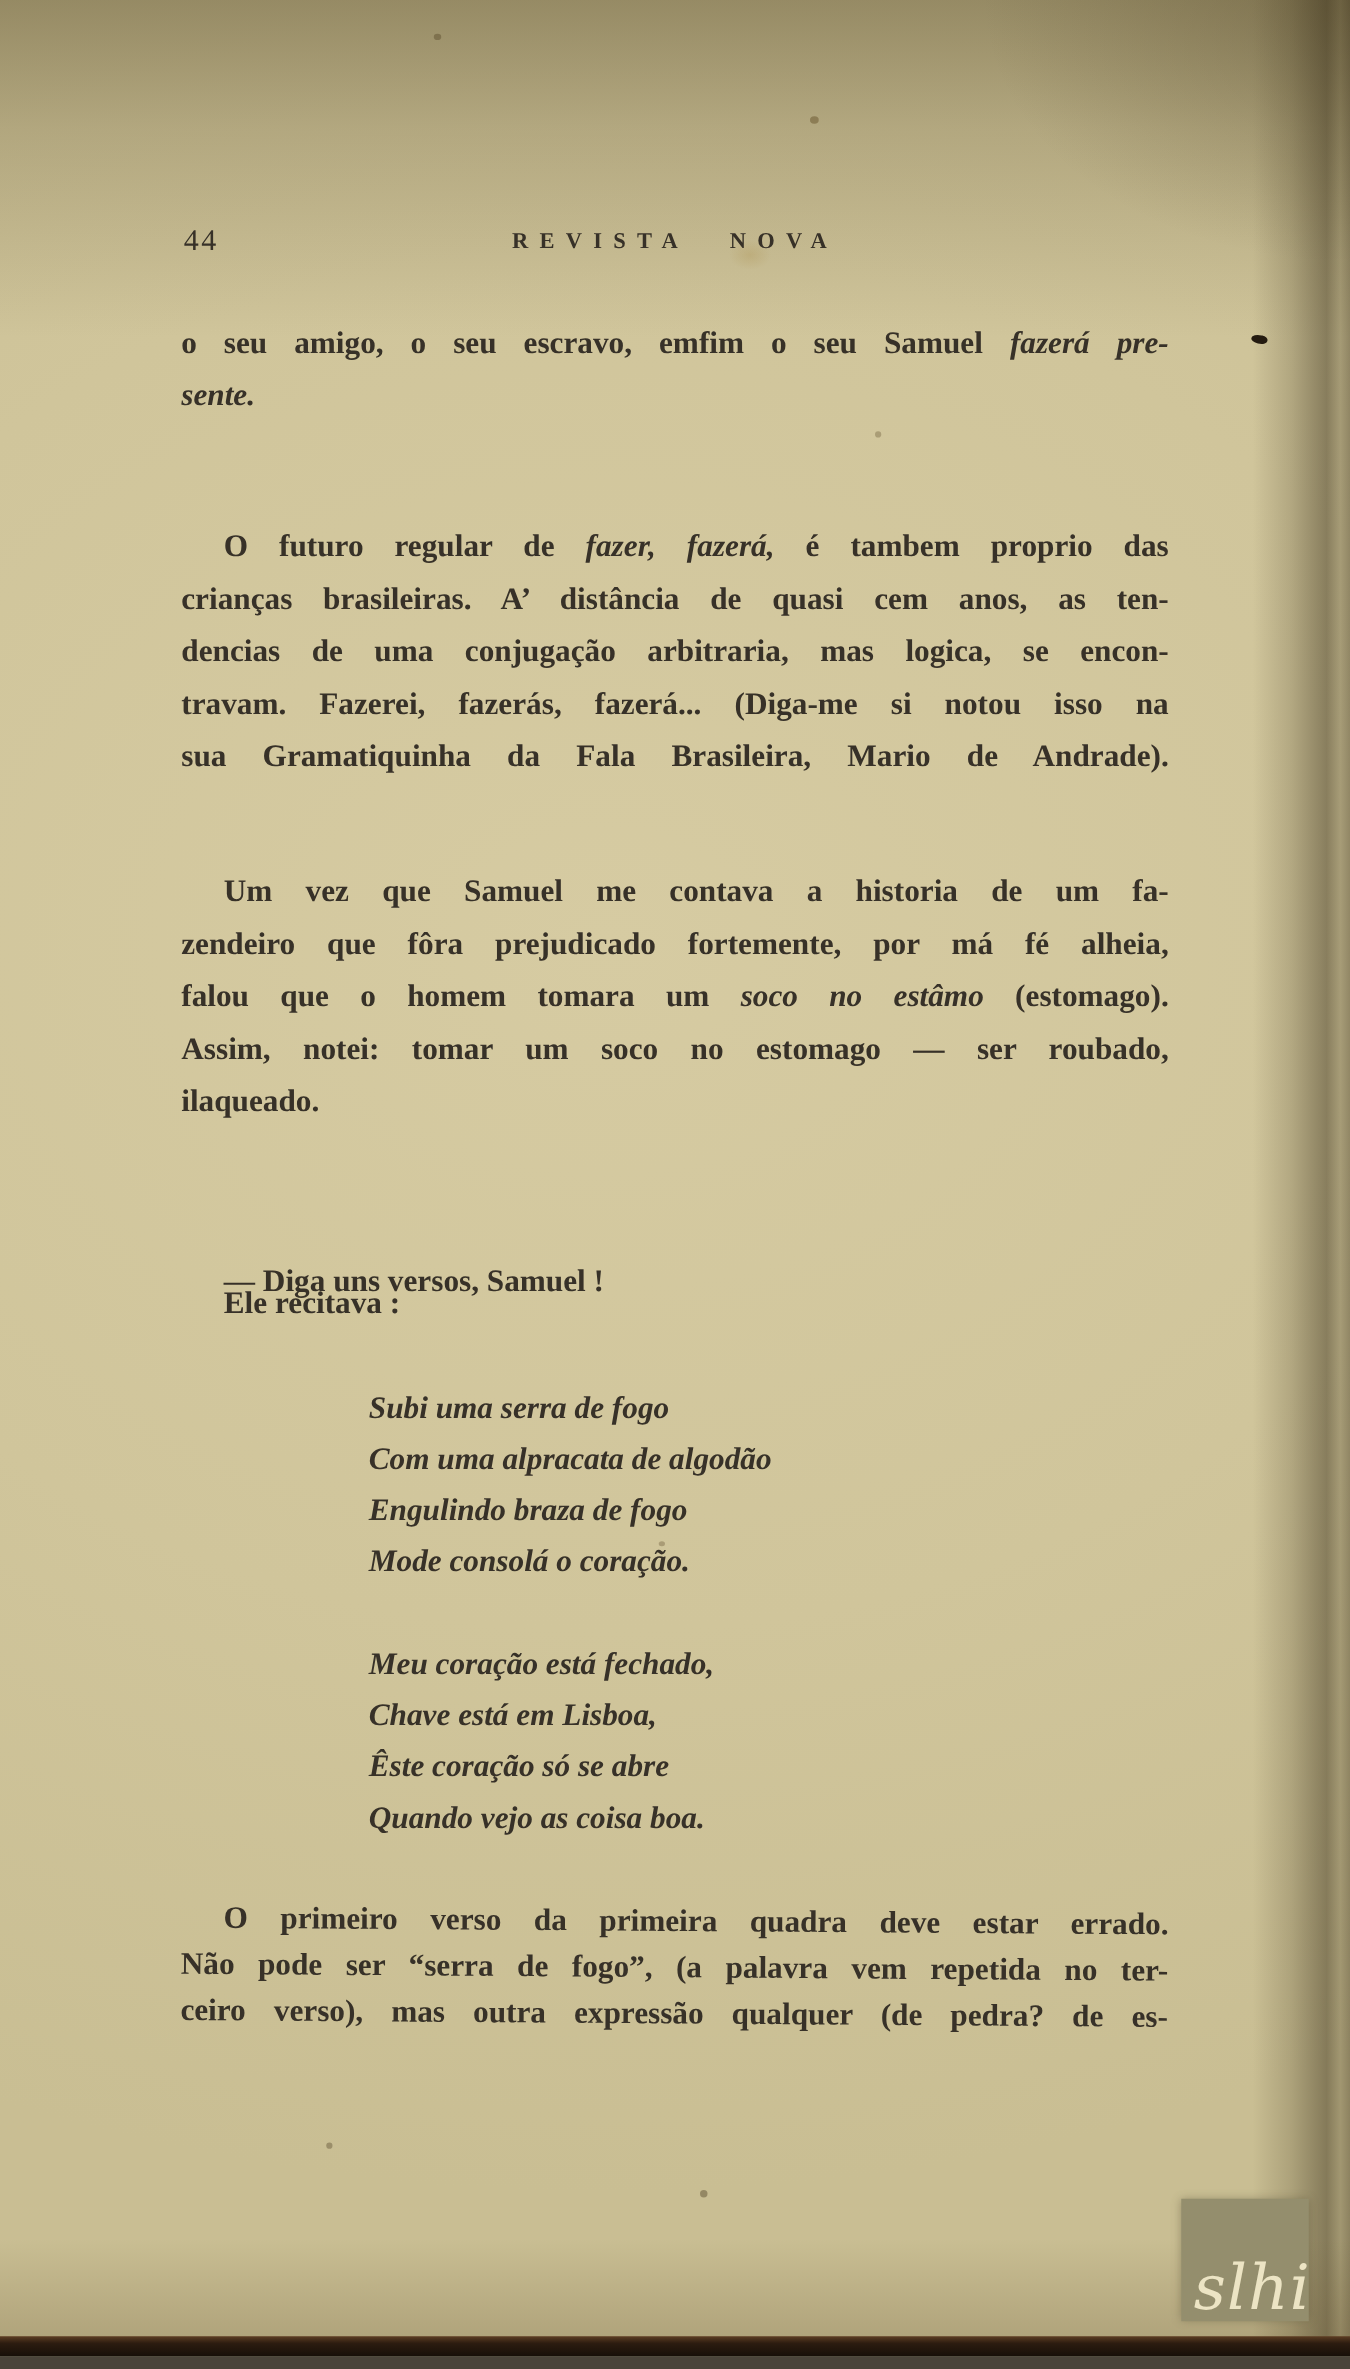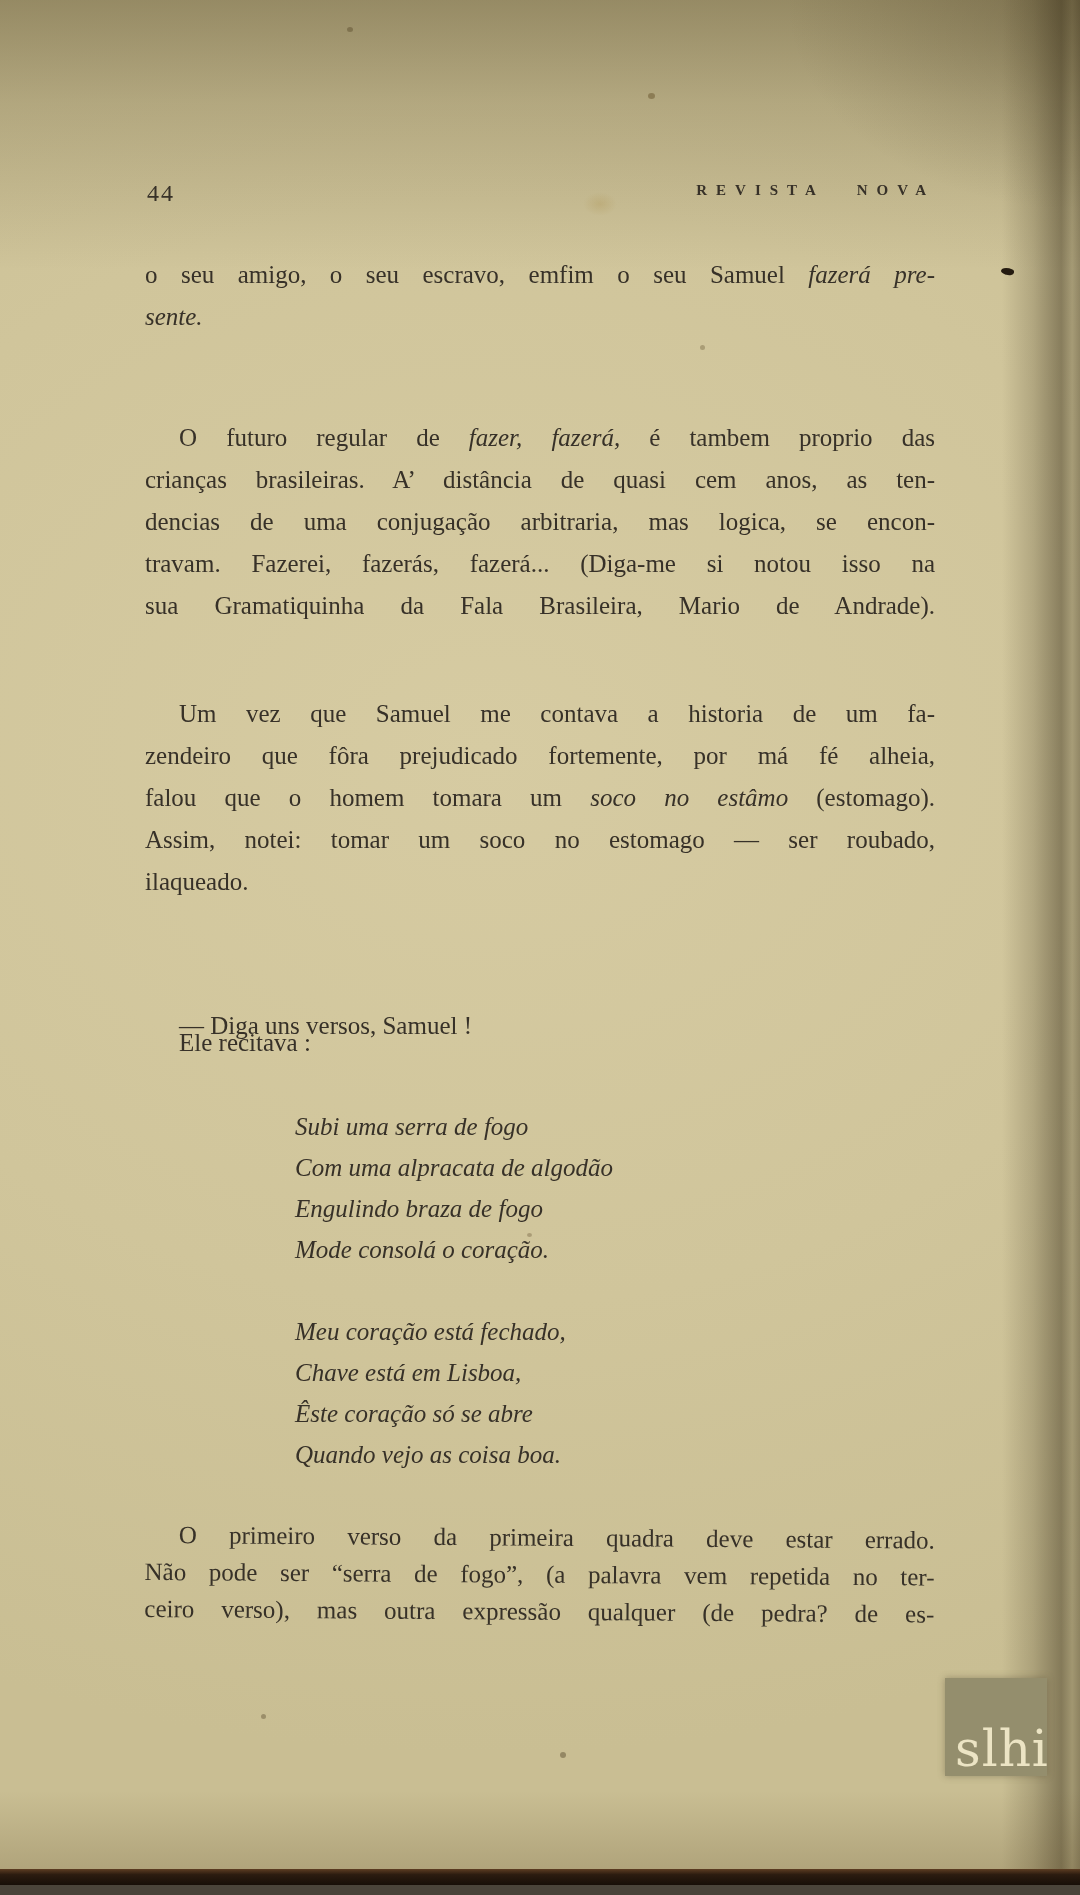--- a/index.html
+++ b/index.html
@@ -17,46 +17,46 @@
   .shade-right{position:absolute;right:0;top:0;width:78px;height:100%;
     background:linear-gradient(90deg, rgba(70,60,34,0) 0%, rgba(70,60,34,.22) 40%, rgba(58,48,26,.48) 76%, rgba(70,60,34,.30) 90%, rgba(58,48,26,.42) 100%);}
   .shade-bottom{position:absolute;left:0;bottom:14px;width:100%;height:80px;
     background:linear-gradient(180deg, rgba(86,68,36,0), rgba(86,68,36,.22));}
   .strip-bottom{position:absolute;left:0;bottom:0;width:100%;height:16px;
     background:linear-gradient(180deg,#5d3d22 0%, #2c1c10 35%, #170f08 100%);}
 
   
   .header-row{position:absolute;left:145px;top:180px;width:790px;height:34px;}
   .page-num{position:absolute;left:2px;top:0;font-size:24px;letter-spacing:2px;}
-  .journal-title{position:absolute;left:0;top:2px;width:100%;text-align:right;
-    font-size:15px;font-weight:bold;letter-spacing:9px;word-spacing:20px;}
+  .journal-title{position:absolute;left:0;top:2px;width:100%;text-align:center;
+    font-size:18px;font-weight:bold;letter-spacing:9px;word-spacing:20px;}
 
   
   .text-column{position:absolute;left:145px;top:0;width:790px;height:1895px;
-    font-size:25px;line-height:42px;}
+    font-size:25px;line-height:42px;font-weight:bold;}
   .block{position:absolute;left:0;width:100%;}
   .line{height:42px;overflow:hidden;}
   .ind{text-indent:34px;}
   .just{text-align:justify;text-align-last:justify;}
   .it{font-style:italic;}
   .verse .line{height:41px;line-height:41px;padding-left:150px;font-style:italic;}
   .b0{top:254px}
   .b1{top:417px}
   .b2{top:693px}
   .b3{top:1005px}
   .b4{top:1022px}
   .b5{top:1106px}
   .b6{top:1311px}
   .b7{top:1516px;transform:rotate(.4deg);transform-origin:left top;}
   .b7 .line{height:37px;line-height:37px;}
 
   
-  .watermark{position:absolute;left:945px;top:1678px;width:102px;height:98px;
+  .watermark{position:absolute;left:945px;top:1759px;width:102px;height:98px;
     background:#948e6d;display:flex;align-items:flex-end;padding:0 0 8px 10px;box-sizing:border-box;
-    box-shadow:0 0 7px rgba(90,82,56,.45);}
+    box-shadow:0 0 7px rgba(90,82,56,.45);font-style:italic;}
   .watermark span{font-family:"DejaVu Serif",serif;font-size:50px;line-height:38px;
     color:#ece4c4;letter-spacing:1px;}
 
   
   .speck{position:absolute;border-radius:50%;}
   .s1{left:1001px;top:268px;width:13px;height:7px;background:#241b10;border-radius:60% 40% 55% 45%;transform:rotate(14deg);}
   .s2{left:560px;top:1752px;width:6px;height:6px;background:rgba(70,55,30,.40);}
   .s3{left:261px;top:1714px;width:5px;height:5px;background:rgba(70,55,30,.35);}
   .s4{left:527px;top:1233px;width:5px;height:4px;background:rgba(80,60,30,.30);}
   .s5{left:648px;top:93px;width:7px;height:6px;background:rgba(95,75,35,.45);}

